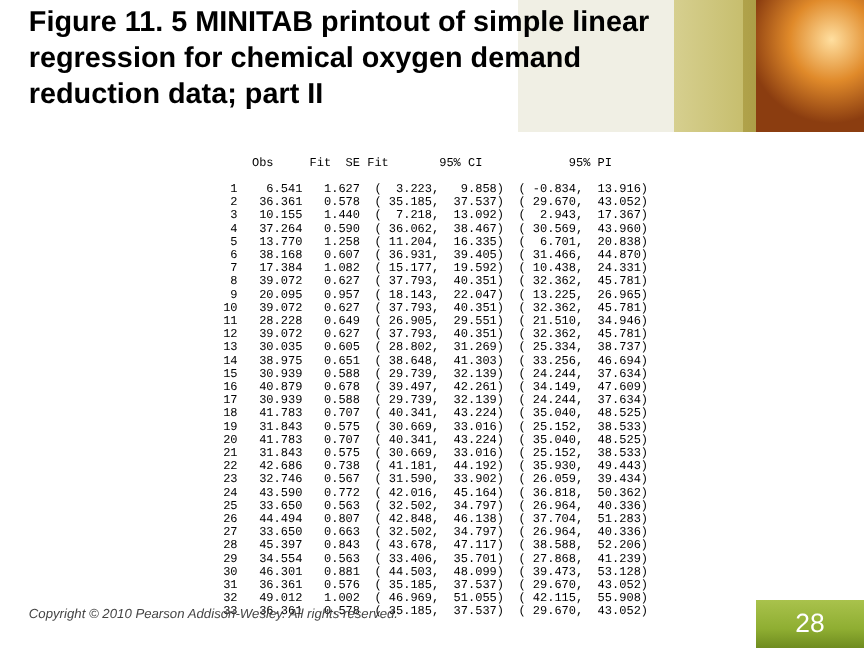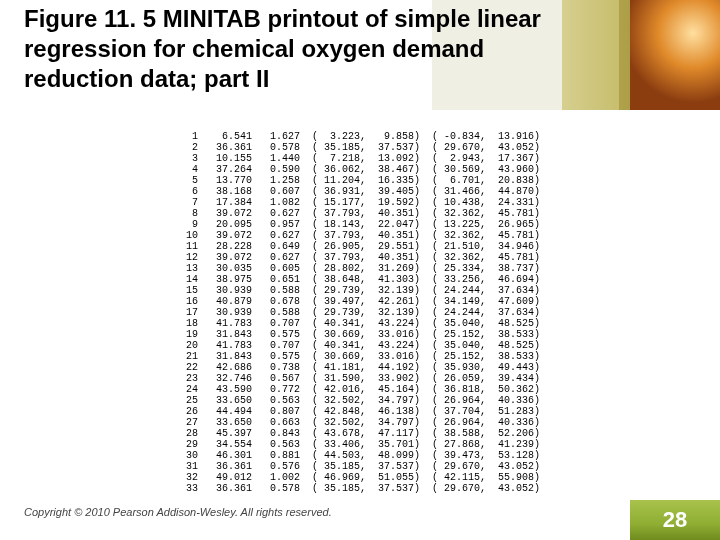--- a/index.html
+++ b/index.html
@@ -58,33 +58,34 @@
     font-size:11px;
     color:#444;
     font-style:italic;
   }
   .pagebox {
     position:absolute;
     right:0; bottom:0;
     width:90px; height:40px;
     background:linear-gradient(180deg,#a9c24c 0%, #8fae32 60%, #6f8c1f 100%);
     color:#fff;
-    font-weight:700;
+    font-weight:400;
     font-size:22px;
     display:flex; align-items:center; justify-content:center;
   }
 </style>
 </head>
 <body>
 
 <div class="deco-top"></div>
 
 <div class="title">Figure 11. 5  MINITAB printout of simple linear regression for chemical oxygen demand reduction data; part II</div>
 
 <div class="printout">
+<span class="hdr">Obs     Fit  SE Fit       95% CI            95% PI</span>
 <span id="rows-container">  1    6.541   1.627  (  3.223,   9.858)  ( -0.834,  13.916)
   2   36.361   0.578  ( 35.185,  37.537)  ( 29.670,  43.052)
   3   10.155   1.440  (  7.218,  13.092)  (  2.943,  17.367)
   4   37.264   0.590  ( 36.062,  38.467)  ( 30.569,  43.960)
   5   13.770   1.258  ( 11.204,  16.335)  (  6.701,  20.838)
   6   38.168   0.607  ( 36.931,  39.405)  ( 31.466,  44.870)
   7   17.384   1.082  ( 15.177,  19.592)  ( 10.438,  24.331)
   8   39.072   0.627  ( 37.793,  40.351)  ( 32.362,  45.781)
   9   20.095   0.957  ( 18.143,  22.047)  ( 13.225,  26.965)
  10   39.072   0.627  ( 37.793,  40.351)  ( 32.362,  45.781)

